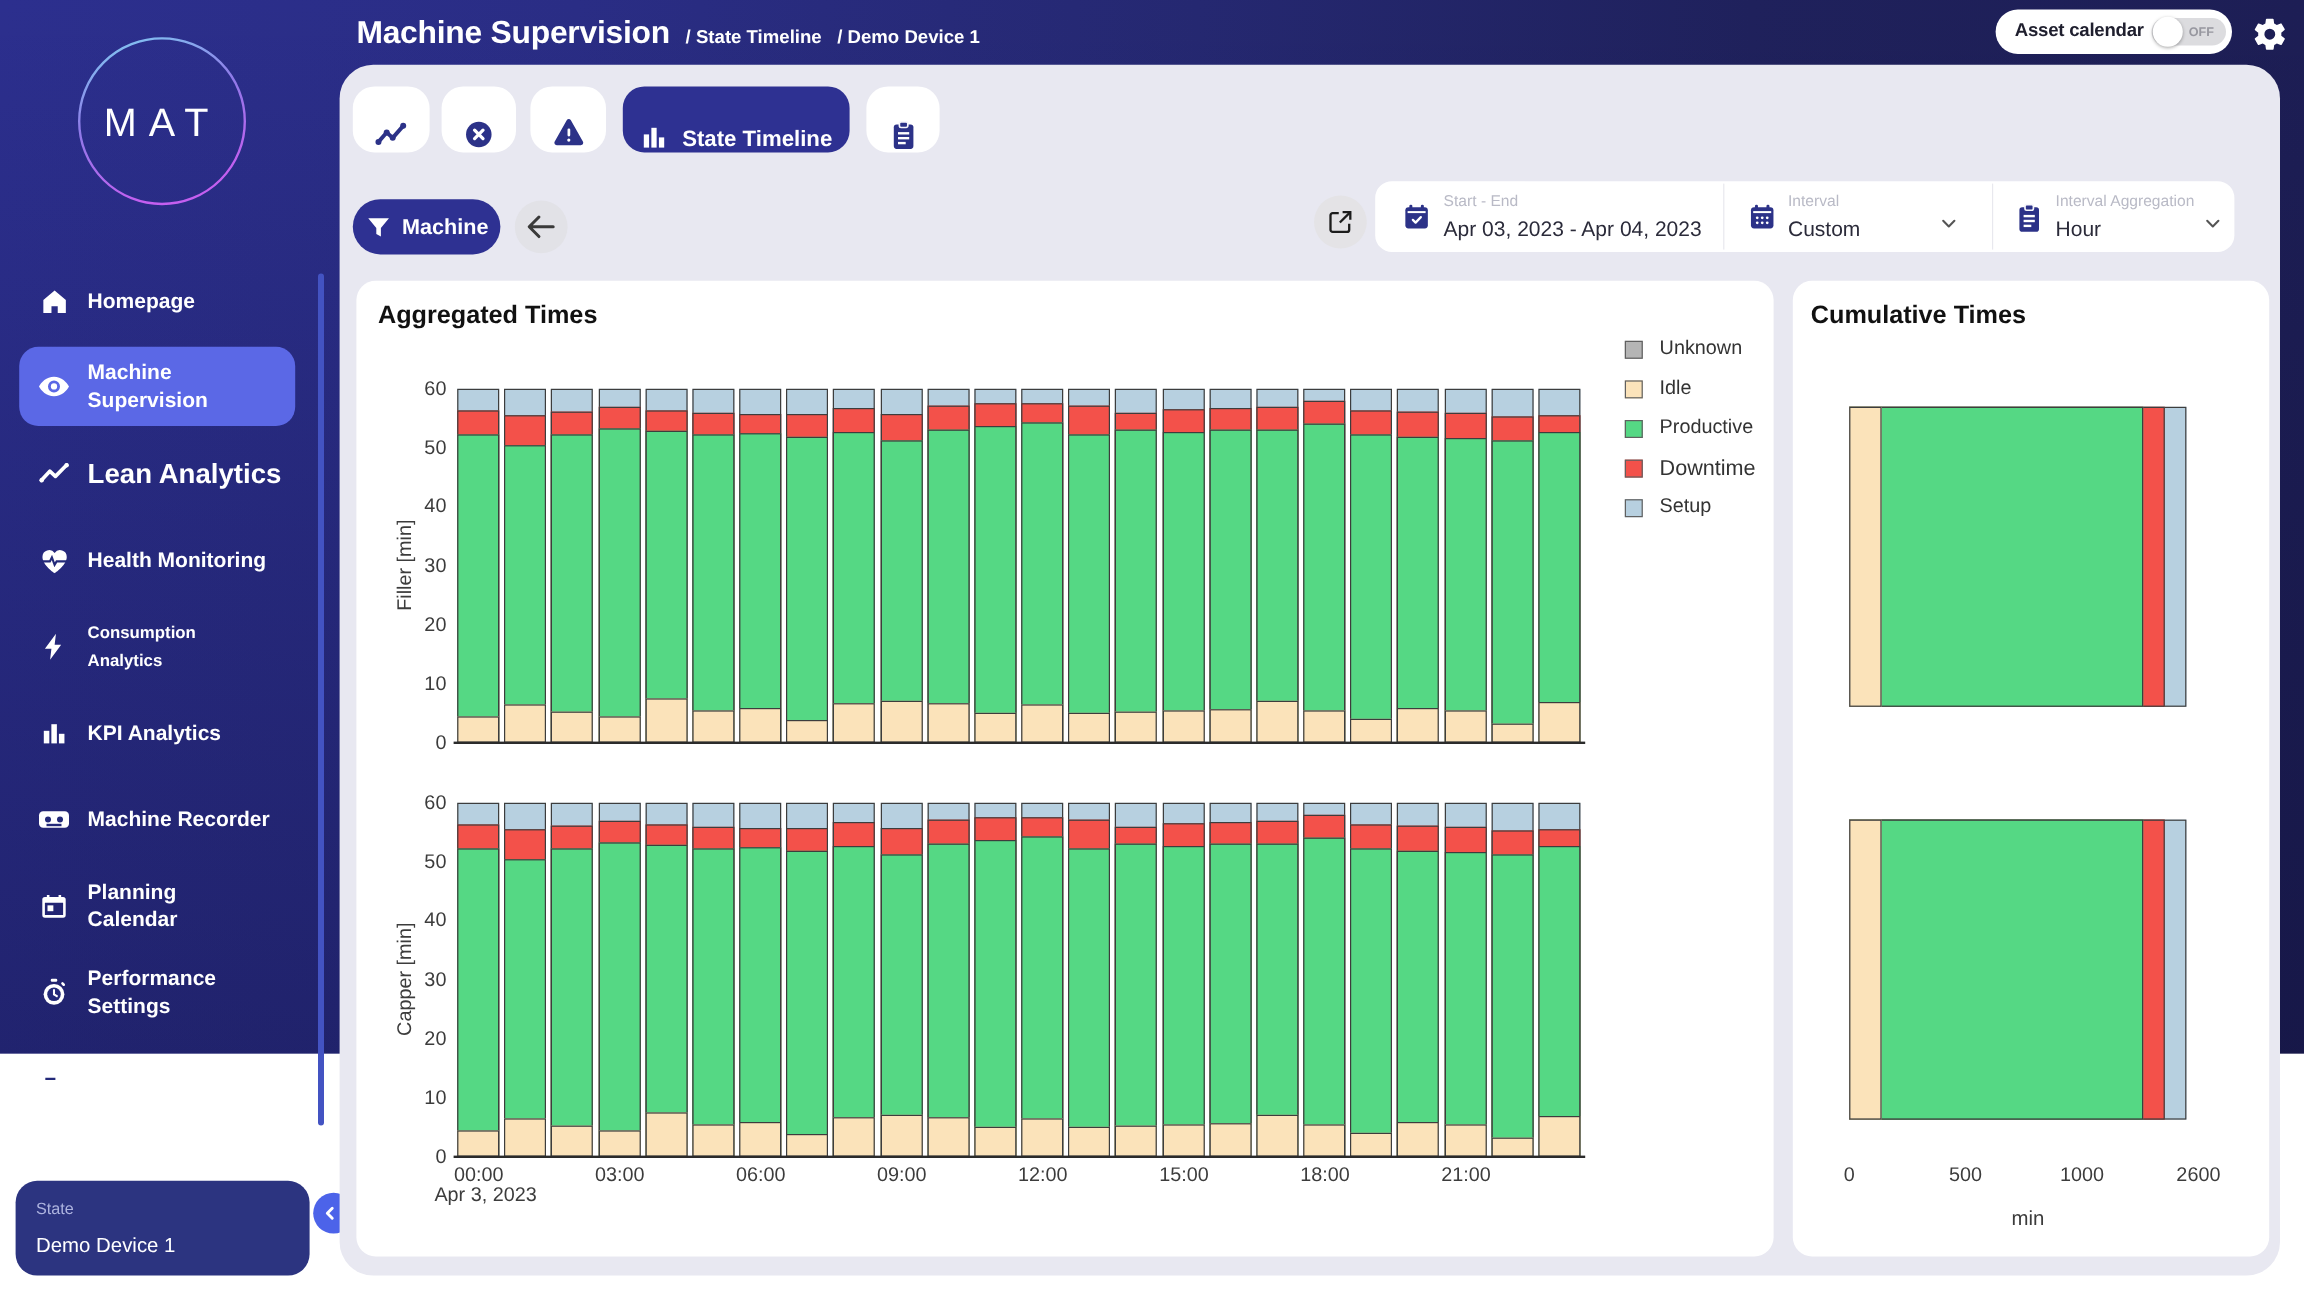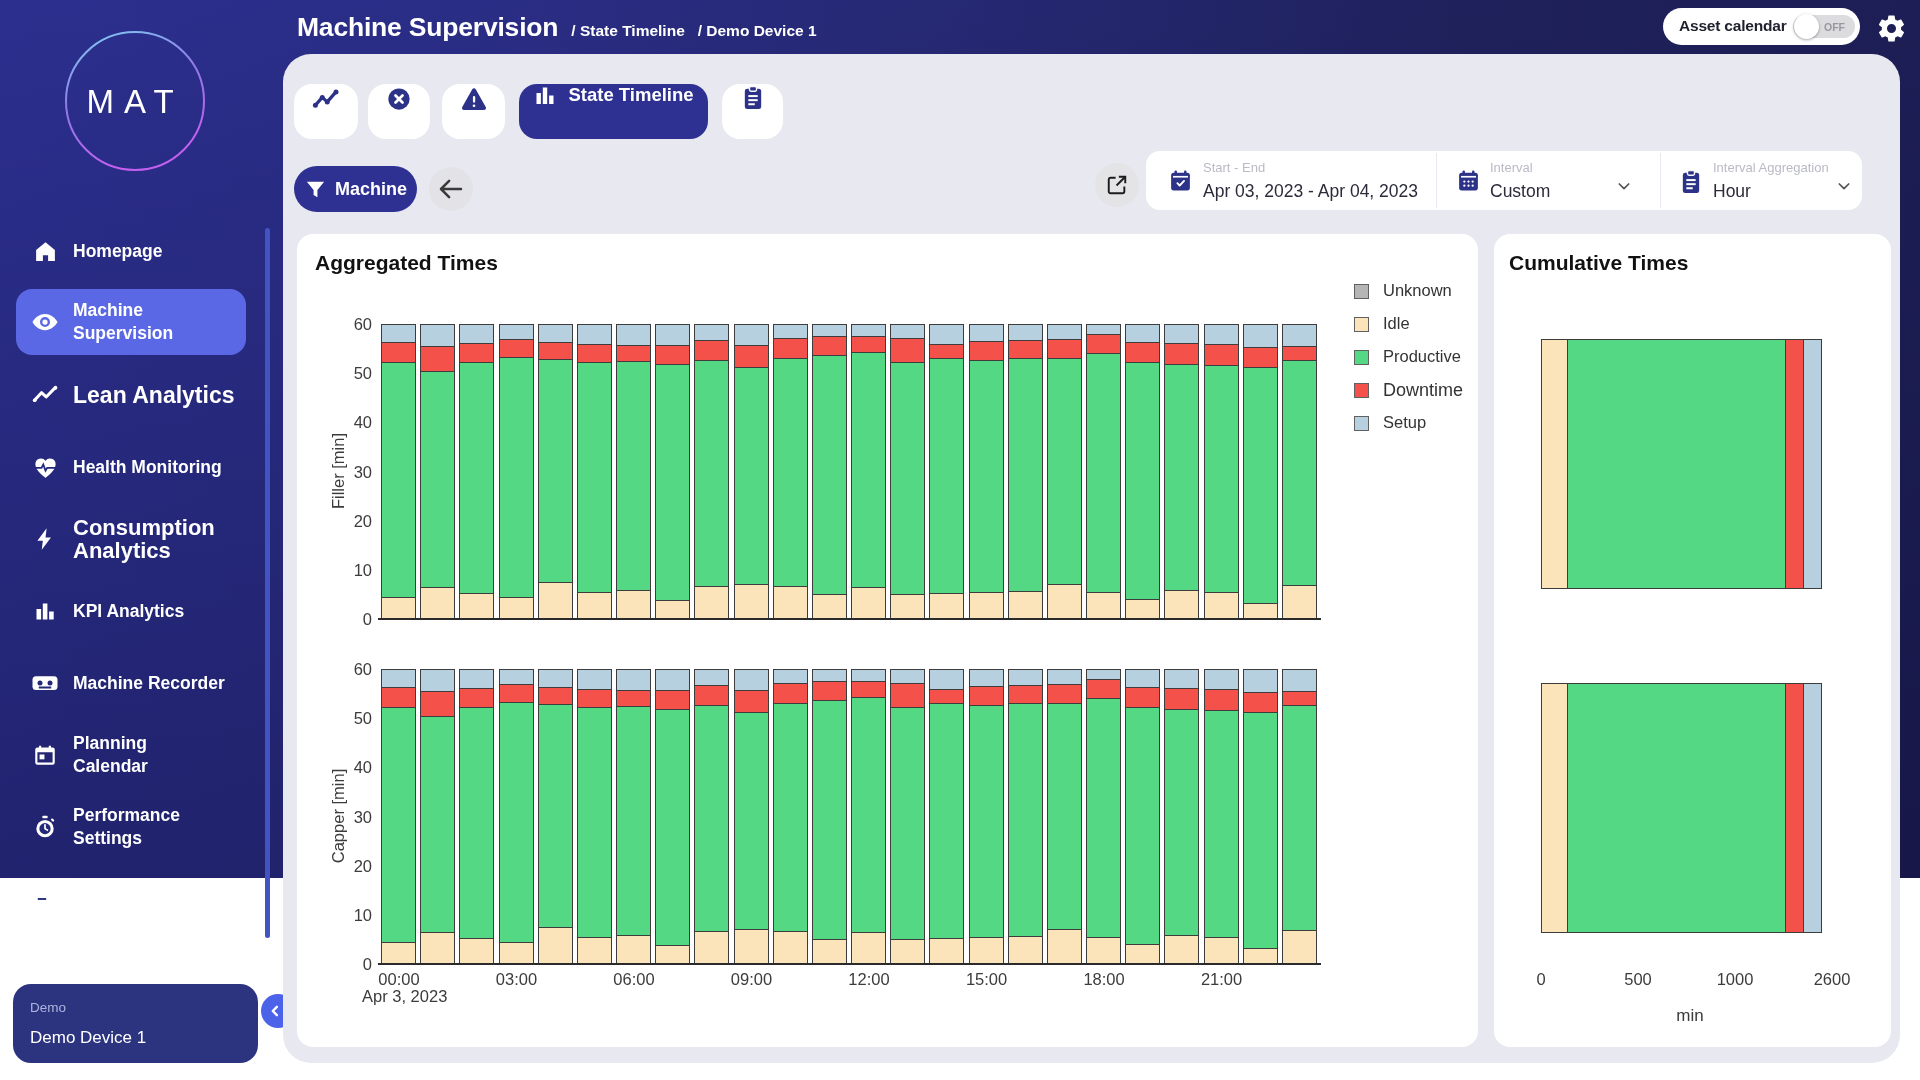--- a/index.html
+++ b/index.html
@@ -4,21 +4,21 @@
 * { margin:0; padding:0; box-sizing:border-box; }
 html,body { width:1920px; height:1080px; overflow:hidden; font-family:"Liberation Sans", sans-serif; }
 #root { position:relative; width:1920px; height:878px;
   background:linear-gradient(180deg, rgba(10,10,46,0) 0%, rgba(10,10,46,0.32) 100%),
   linear-gradient(90deg, #2c2f8e 0%, #2a2d85 25%, #252871 52%, #1f215c 76%, #1d1e55 100%); }
 .wrap { position:absolute; left:283px; top:54px; width:1617px; height:1009px;
   background:#e8e8f1; border-radius:28px; }
 .card { position:absolute; background:#fff; border-radius:16px; }
 .ytick { position:absolute; left:20px; width:55px; text-align:right; font-size:16.5px; color:#3c3c3c; height:22px; line-height:22px;}
 .xtick { position:absolute; width:80px; text-align:center; font-size:16.5px; color:#3c3c3c; }
-.btn { position:absolute; background:#fff; border-radius:18px; display:flex; align-items:flex-start; justify-content:center; top:84px; height:55px; }
+.btn { position:absolute; background:#fff; border-radius:18px; display:flex; align-items:flex-end; justify-content:center; top:72px; height:55px; }
 .lbl { position:absolute; font-size:13px; color:#b9bac6; }
 .val { position:absolute; font-size:17.5px; color:#2b2b3a; }
 </style></head>
 <body>
 <div id="root">
 
   <div style="position:absolute;left:297px;top:12px;color:#fff;">
     <span style="font-size:26.5px;font-weight:800;letter-spacing:-0.2px;">Machine Supervision</span>
     <span style="font-size:15.5px;font-weight:600;">&nbsp;&nbsp;/ State Timeline &nbsp;&nbsp;/ Demo Device 1</span>
   </div>
@@ -70,21 +70,21 @@
         <path d="M12 21s-9-5.8-9-12A5 5 0 0 1 12 6a5 5 0 0 1 9 3c0 6.2-9 12-9 12z" fill="#fff"></path>
         <path d="M2.5 12.3h6l1.5-3 2 5.5 1.5-2.5h8" stroke="#232979" stroke-width="1.6" fill="none"></path>
       </svg>
     </div>
 <div style="position:absolute;left:73px;top:467px;transform:translateY(-50%);font-size:17.5px;font-weight:700;color:#fff;line-height:23px;">Health Monitoring</div>
 <div style="position:absolute;left:30px;top:523.5px;width:30px;height:30px;display:flex;align-items:center;justify-content:center;">
       <svg width="26" height="26" viewBox="0 0 24 24">
         <path d="M13.5 2 5 13.5h5L9 22l8.5-11.5h-5L13.5 2z" fill="#fff"></path>
       </svg>
     </div>
-<div style="position:absolute;left:73px;top:538.5px;transform:translateY(-50%);font-size:22px;font-weight:700;color:#fff;line-height:23px;">Consumption<br>Analytics</div>
+<div style="position:absolute;left:73px;top:538.5px;transform:translateY(-50%);font-size:14px;font-weight:700;color:#fff;line-height:23px;">Consumption<br>Analytics</div>
 <div style="position:absolute;left:30px;top:596px;width:30px;height:30px;display:flex;align-items:center;justify-content:center;">
       <svg width="24" height="24" viewBox="0 0 24 24">
         <rect x="3.5" y="10" width="4.6" height="10.5" fill="#fff"></rect>
         <rect x="9.8" y="4.5" width="4.6" height="16" fill="#fff"></rect>
         <rect x="16.1" y="12.5" width="4.6" height="8" fill="#fff"></rect>
       </svg>
     </div>
 <div style="position:absolute;left:73px;top:611px;transform:translateY(-50%);font-size:17.5px;font-weight:700;color:#fff;line-height:23px;">KPI Analytics</div>
 <div style="position:absolute;left:30px;top:668px;width:30px;height:30px;display:flex;align-items:center;justify-content:center;">
       <svg width="30" height="30" viewBox="0 0 24 24">
@@ -122,21 +122,21 @@
 <div style="position:absolute;left:30px;top:954px;width:30px;height:30px;display:flex;align-items:center;justify-content:center;">
       <svg width="26" height="26" viewBox="0 0 24 24">
         <path d="M21.6 6.2a5.6 5.6 0 0 1-7.4 7L7 20.4a2.1 2.1 0 0 1-3-3l7.2-7.2a5.6 5.6 0 0 1 7-7.4l-3.4 3.4.7 2.9 2.9.7 3.2-3.6z" fill="#fff"></path>
       </svg>
     </div>
 <div style="position:absolute;left:73px;top:969px;transform:translateY(-50%);font-size:17.5px;font-weight:700;color:#fff;line-height:23px;">Options</div>
 
   <div style="position:absolute;left:265px;top:228px;width:5px;height:710px;background:#4353c2;border-radius:3px;"></div>
 
   <div style="position:absolute;left:13px;top:984px;width:245px;height:79px;background:#2c3480;border-radius:18px;"></div>
-  <div style="position:absolute;left:30px;top:1000px;font-size:13.5px;color:#aeb4df;">Demo</div>
+  <div style="position:absolute;left:30px;top:1000px;font-size:13.5px;color:#aeb4df;">State</div>
   <div style="position:absolute;left:30px;top:1028px;font-size:17px;color:#fff;">Demo Device 1</div>
   <div style="position:absolute;left:261px;top:994px;width:34px;height:34px;background:#4c63e9;border-radius:50%;"></div>
   <svg style="position:absolute;left:266px;top:1002px;" width="18" height="18" viewBox="0 0 24 24" fill="none">
       <path d="m14.5 6.5-5.5 5.5 5.5 5.5" stroke="#fff" stroke-width="3.2" stroke-linecap="round" stroke-linejoin="round"></path>
     </svg>
 
   <div class="wrap"></div>
 
   <div class="btn" style="left:294px;width:64px;">
       <svg width="30" height="30" viewBox="0 0 24 24" fill="none">

